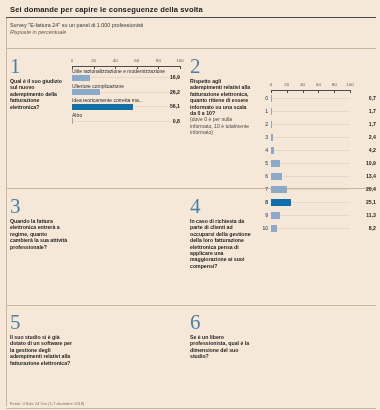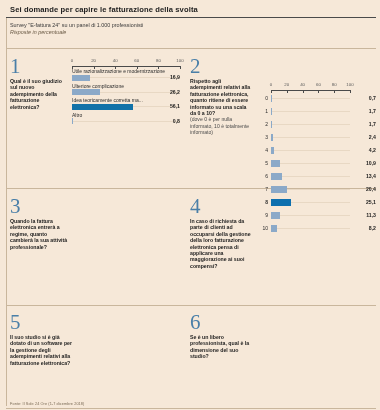--- a/index.html
+++ b/index.html
@@ -64,21 +64,21 @@
   .botrule{position:absolute;left:6px;right:4px;bottom:1px;height:1px;background:#c9b69c;}
 </style>
 </head>
 <body>
 
 <div class="page">
 
   <div class="leftrule"></div>
 
   <div class="header">
-    <div class="title">Sei domande per capire le fatturazione della svolta</div>
+    <div class="title">Sei domande per capire le conseguenze della svolta</div>
     <div class="hrule"></div>
     <div class="subtitle">
       <div class="sub1">Survey "E-fattura 24" su un panel di 1.000 professionisti</div>
       <div class="sub2">Risposte in percentuale</div>
     </div>
   </div>
 
   <div class="bandrule" style="top:48px;"></div>
   <div class="bandrule" style="top:188px;"></div>
   <div class="bandrule" style="top:305px;"></div>

